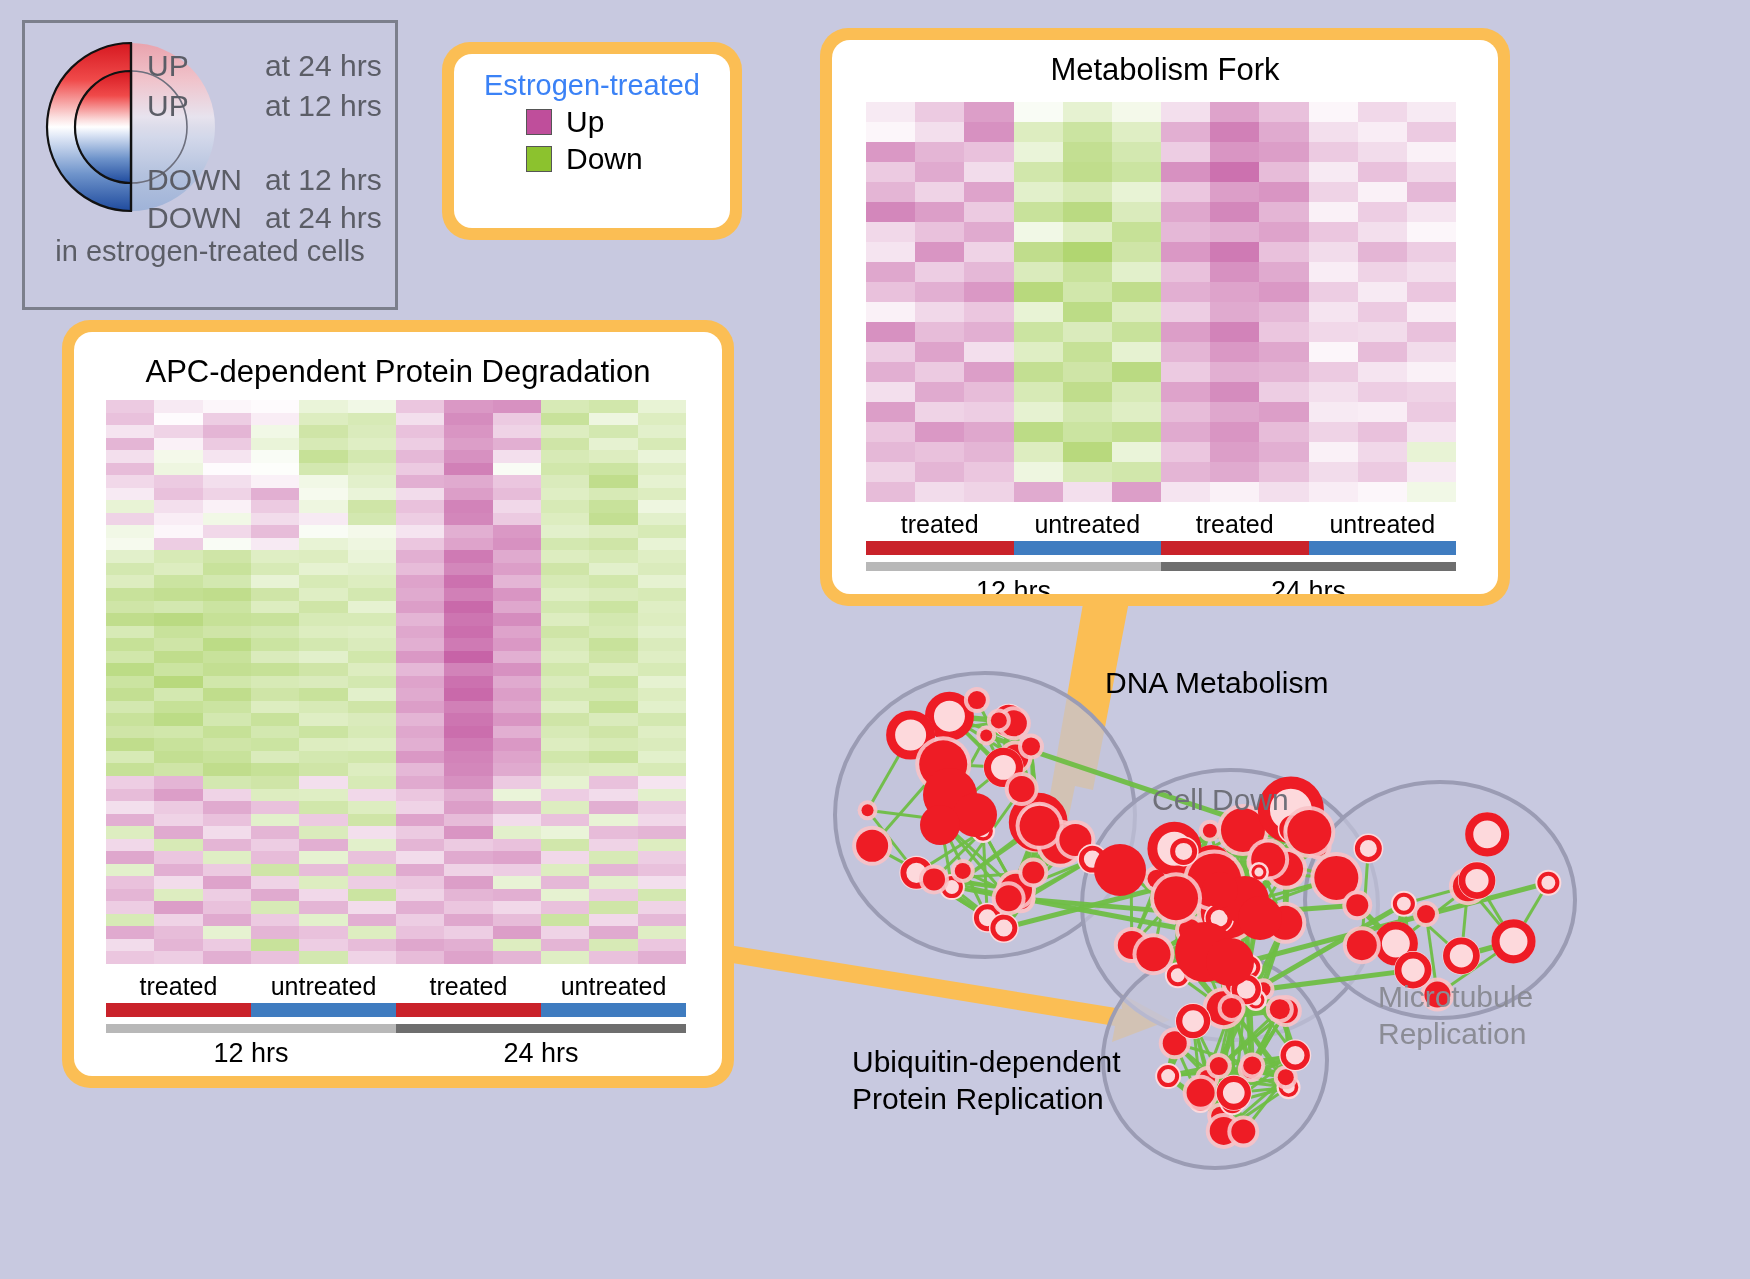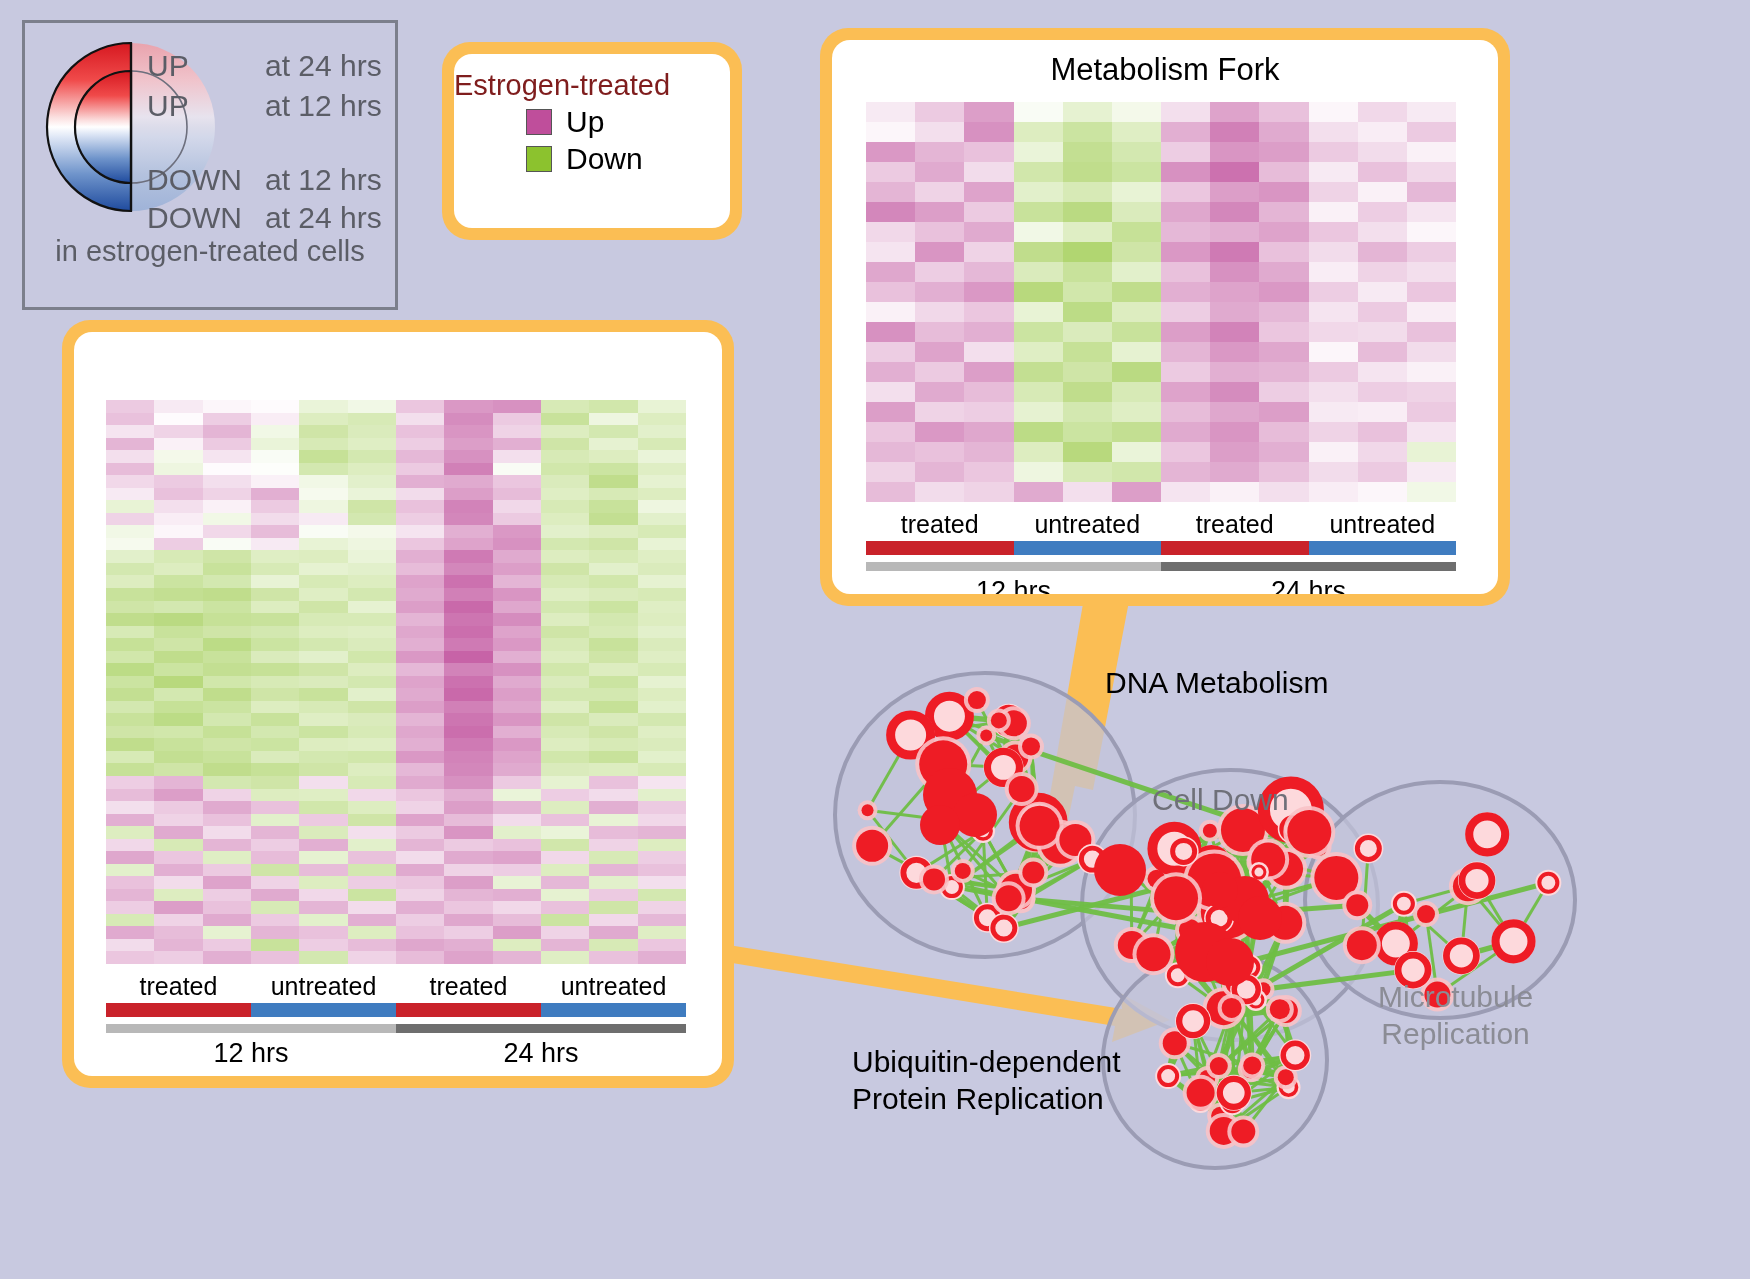--- a/index.html
+++ b/index.html
@@ -43,21 +43,21 @@
   .lbl-key{ display:inline-block; width:118px; }
   #legend-foot{
     position:absolute; left:0; right:0; top:210px;
     text-align:center; color:#5b5d66; font-size:29px; line-height:1.28;
   }
 
   
   #key-panel{ left:442px; top:42px; width:300px; height:198px; }
   #key-panel .inner{ padding:14px 0 0 0; }
   #key-title{
-    font-size:29px; color:#7f1d1d; line-height:1.18; font-weight:400;
+    text-align:center; font-size:29px; color:#3b82f6; line-height:1.18; font-weight:400;
   }
   .key-line{
     display:flex; align-items:center; gap:14px;
     margin:3px 0 0 72px; font-size:30px; color:#000;
   }
   .swatch{ width:26px; height:26px; border:1px solid #555; display:block; }
 
   
   #rf-panel{ left:820px; top:28px; width:690px; height:578px; }
   #apc-panel{ left:62px; top:320px; width:672px; height:768px; }
@@ -86,21 +86,21 @@
   .axis .times{ display:flex; font-size:27px; color:#000; margin-top:5px; }
   .axis .times span{ flex:1 1 0; text-align:center; }
 
   
   #network{ position:absolute; left:790px; top:600px; width:960px; height:679px; }
   #network svg{ display:block; }
 
   .clabel{ position:absolute; font-size:30px; white-space:nowrap; line-height:1.22; }
   #lab-dna{ color:#000; left:1105px; top:665px; }
   #lab-cc{ color:#6f7079; left:1152px; top:782px; }
-  #lab-mt{ color:#8b8c95; left:1378px; top:979px; text-align:center; }
+  #lab-mt{ color:#8b8c95; left:1378px; top:979px; text-align:left; }
   #lab-ub{ color:#000; left:852px; top:1044px; }
 </style>
 </head>
 <body>
 
 <div class="stage">
 
   <div id="legend-box">
     <svg id="legend-circle" viewBox="0 0 176 176">
       <defs>
@@ -438,20 +438,21 @@
         <div class="times">
           <span>12 hrs</span>
           <span>24 hrs</span>
         </div>
       </div>
     </div>
   </div>
 
   <div class="opanel" id="apc-panel">
     <div class="inner">
+      <div class="p-title">APC-dependent Protein Degradation</div>
       <div class="hm" id="hm-apc" style="left: 32px; top: 68px; width: 580px; height: 564px; grid-template-columns: repeat(12, 1fr); grid-template-rows: repeat(45, 1fr);">
           <div class="cell" style="background: rgb(236, 202, 225);"></div>
           <div class="cell" style="background: rgb(247, 234, 243);"></div>
           <div class="cell" style="background: rgb(252, 246, 250);"></div>
           <div class="cell" style="background: rgb(254, 251, 253);"></div>
           <div class="cell" style="background: rgb(234, 244, 217);"></div>
           <div class="cell" style="background: rgb(241, 248, 230);"></div>
           <div class="cell" style="background: rgb(235, 198, 223);"></div>
           <div class="cell" style="background: rgb(218, 152, 197);"></div>
           <div class="cell" style="background: rgb(215, 145, 193);"></div>

